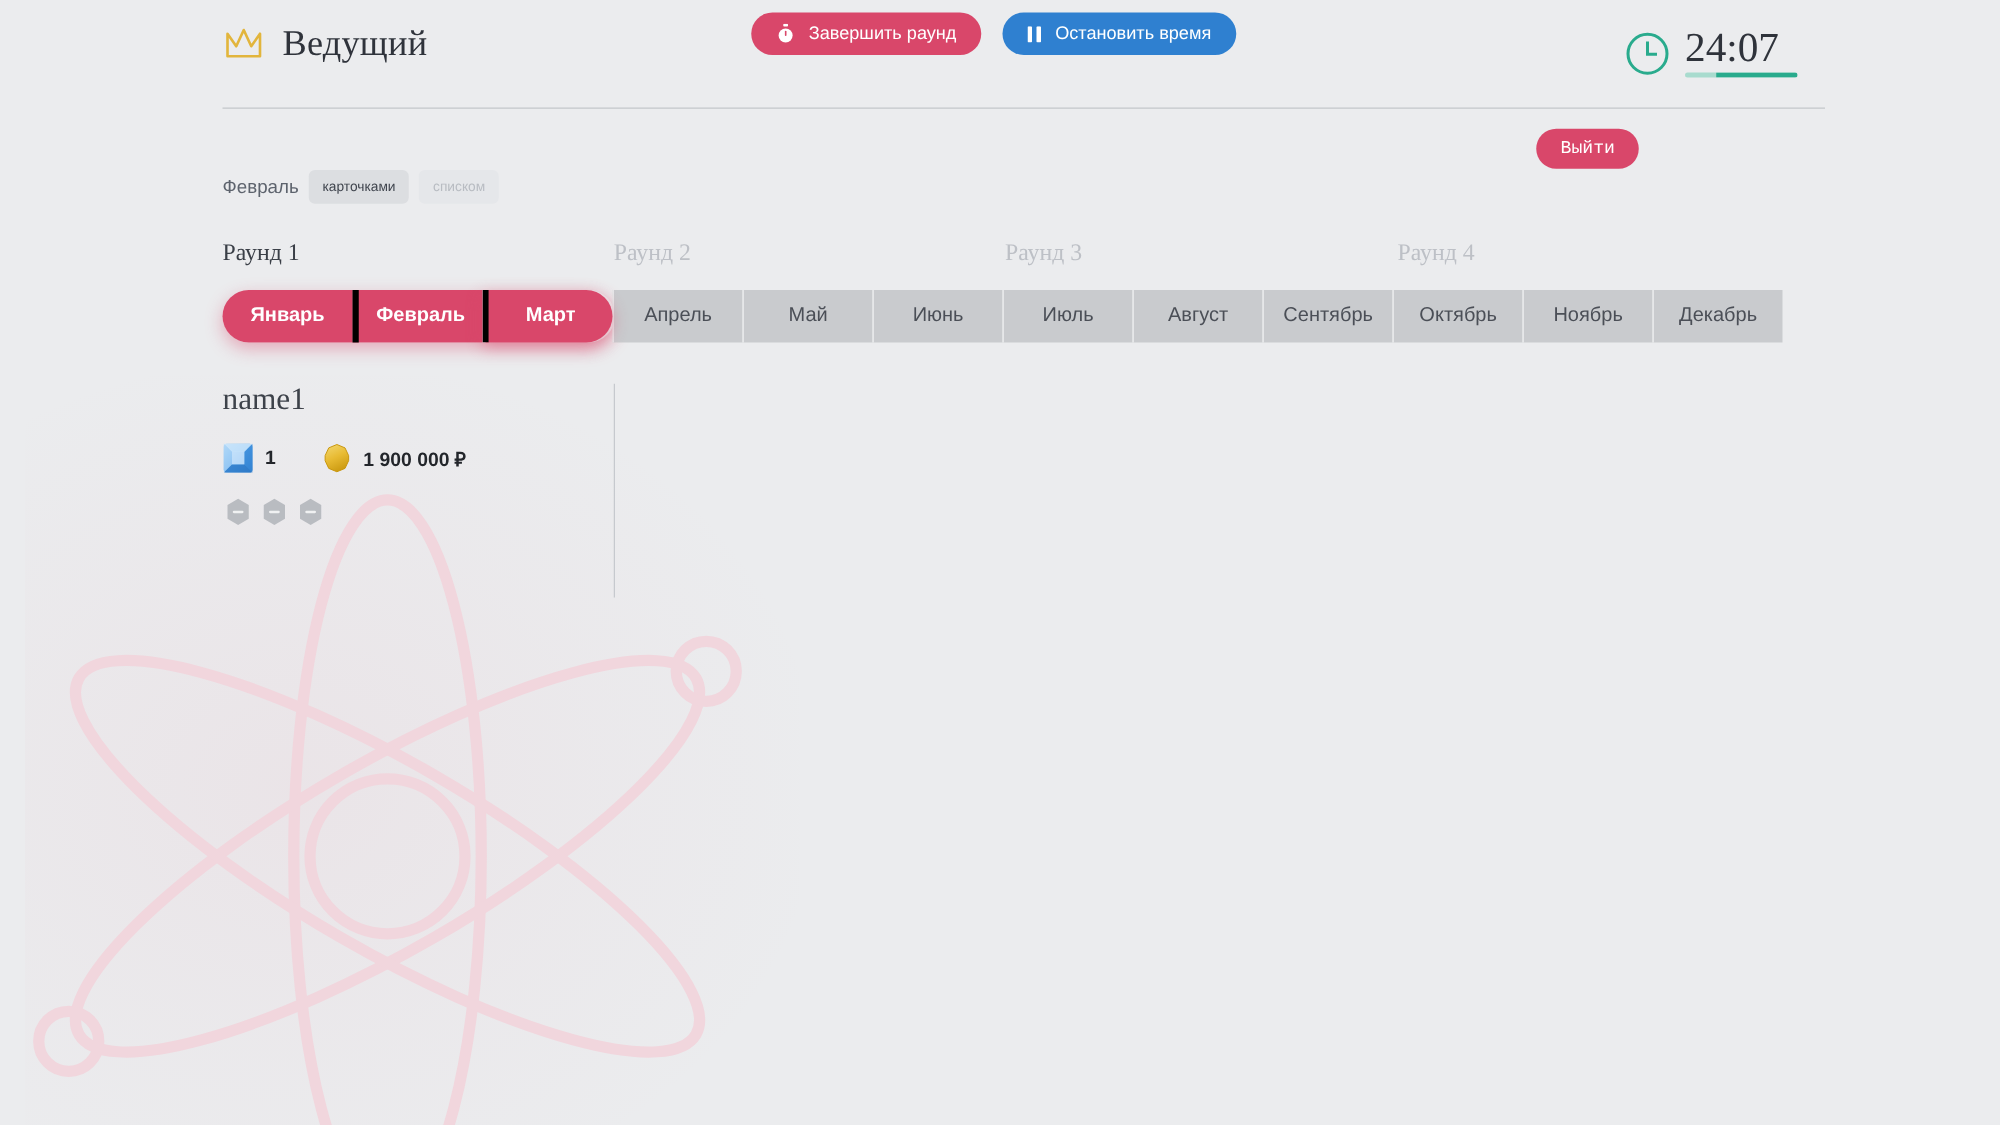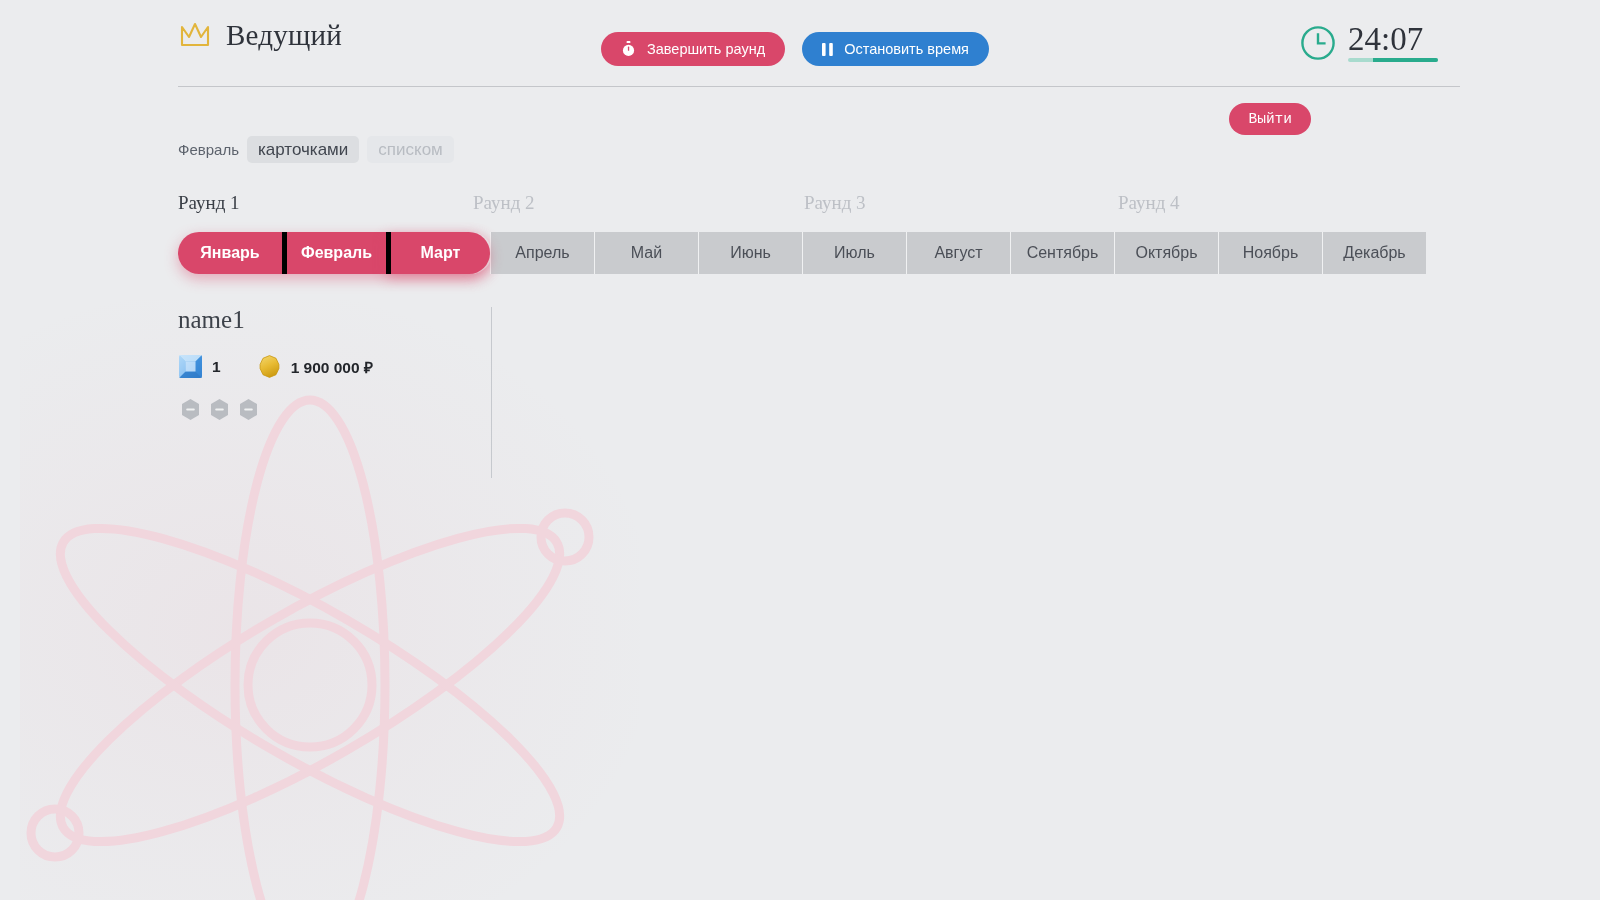--- a/index.html
+++ b/index.html
@@ -56,21 +56,21 @@
   .brand-title {
     font-family: "Liberation Serif", serif;
     font-size: 29px;
     color: #2f333b;
     line-height: 1;
     letter-spacing: .2px;
   }
 
   .header-actions {
     position: absolute;
-    left: 581px; top: 32px;
+    left: 581px; top: 10px;
     display: flex; align-items: center; gap: 17px;
   }
   .btn {
     display: inline-flex; align-items: center; gap: 11px;
     border: none; border-radius: 18px;
     height: 34px; padding: 0 20px;
     font-size: 14.5px;
     color: #fff;
     cursor: pointer;
     font-family: "Liberation Sans", sans-serif;
@@ -142,21 +142,21 @@
   }
   .view-switch-label {
     font-size: 15px;
     color: #5d636d;
   }
   .chip {
     border: none;
     border-radius: 5px;
     height: 27px;
     padding: 1px 11px;
-    font-size: 17px;
+    font-size: 11px;
     cursor: pointer;
     font-family: "Liberation Sans", sans-serif;
   }
   .chip.active { background: #dcdee1; color: #41464f; }
   .chip.inactive { background: #e5e7ea; color: #b8bcc2; }
 
   
   .rounds {
     position: absolute;
     left: 158px; top: 192px;
@@ -353,21 +353,21 @@
   <button class="logout-btn">Выйти</button>
 
   <div class="view-switch">
     <span class="view-switch-label">Февраль</span>
     <button class="chip active">карточками</button>
     <button class="chip inactive">списком</button>
   </div>
 
   <div class="rounds">
     <span class="round-label current" style="left:0px">Раунд 1</span>
-    <span class="round-label other" style="left:295px">Раунд 2</span>
+    <span class="round-label other" style="left:313px">Раунд 2</span>
     <span class="round-label other" style="left:626px">Раунд 3</span>
     <span class="round-label other" style="left:940px">Раунд 4</span>
   </div>
 
   <div class="months-active-shadow"></div>
   <div class="months">
     <div class="month on first">Январь</div>
     <div class="month on">Февраль</div>
     <div class="month on last">Март</div>
     <div class="month off">Апрель</div>

